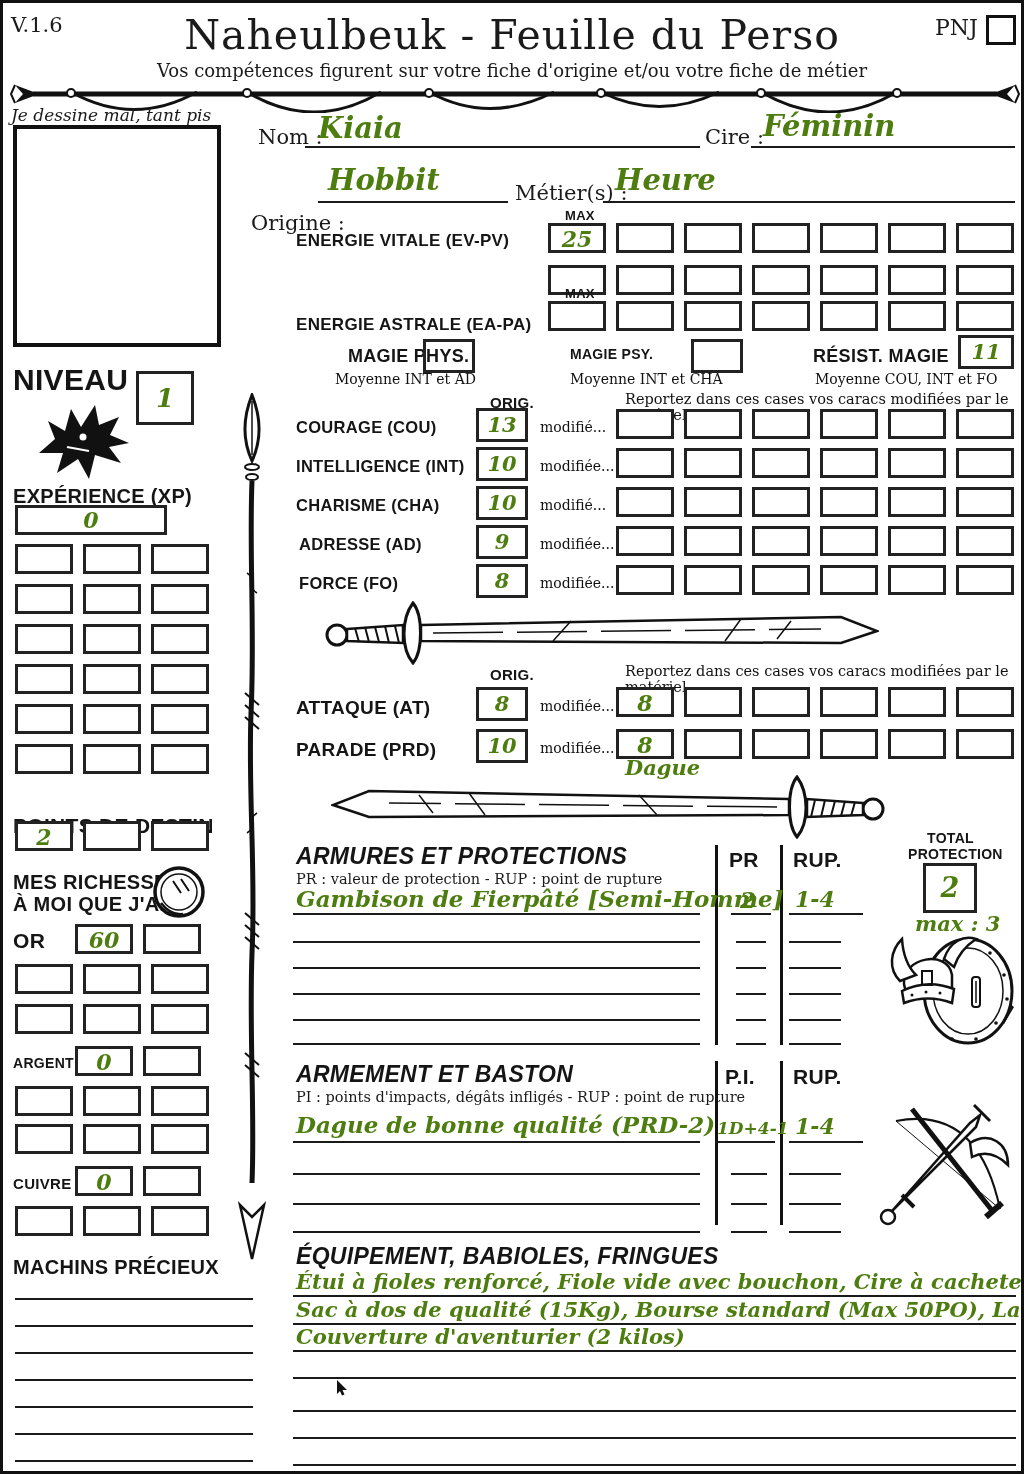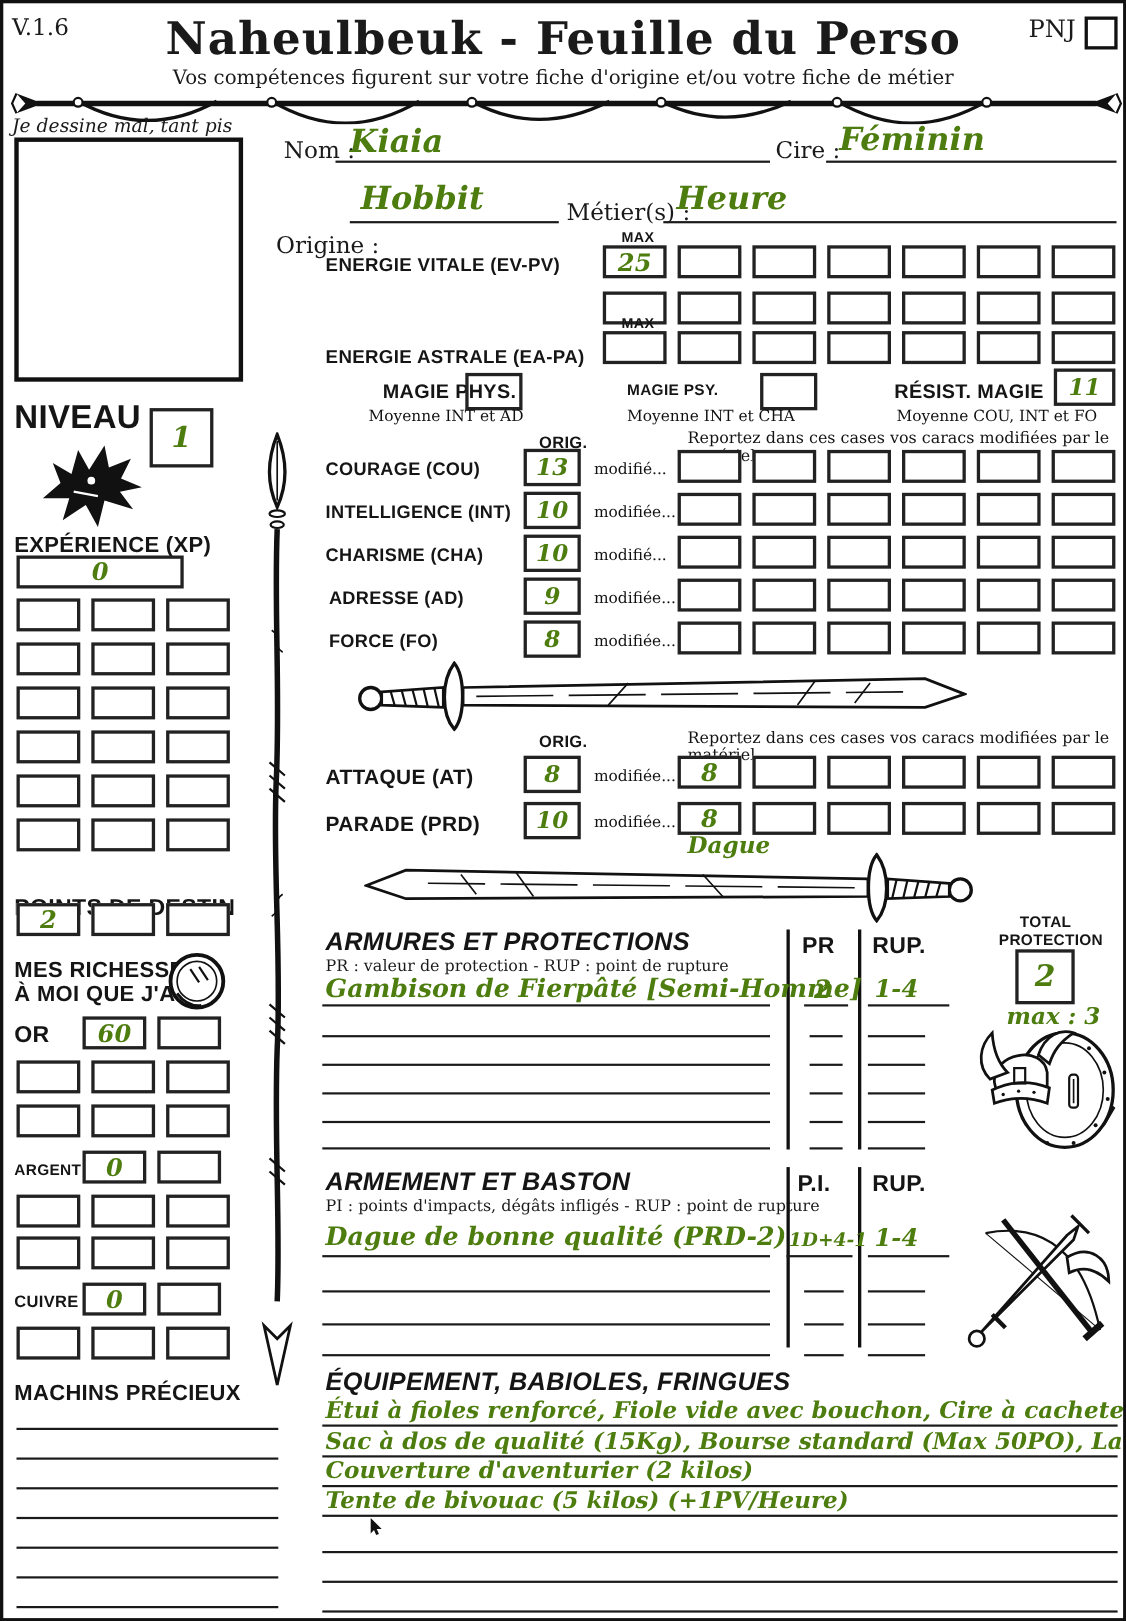--- a/index.html
+++ b/index.html
@@ -19,21 +19,21 @@
   .sect-sub{font-size:14.5px;}
   .note{font-size:14px;font-family:"DejaVu Serif",serif;}
   svg{display:block;}
 </style>
 </head>
 <body>
 
 <div id="page">
 
   <div class="abs serif" style="left:8px;top:10px;font-size:21px;">V.1.6</div>
-  <div class="abs serif" style="left:0;right:0;top:8px;text-align:center;font-size:41px;font-weight:700;letter-spacing:1px;">Naheulbeuk - Feuille du Perso</div>
+  <div class="abs serif" style="left:0;right:0;top:8px;text-align:center;font-size:41px;font-weight:400;letter-spacing:1px;">Naheulbeuk - Feuille du Perso</div>
   <div class="abs serif" style="left:0;right:0;top:57px;text-align:center;font-size:18px;">Vos compétences figurent sur votre fiche d'origine et/ou votre fiche de métier</div>
   <div class="abs serif" style="left:932px;top:12px;font-size:22px;">PNJ</div>
   <div class="abs" style="left:983px;top:12px;width:24px;height:24px;border:3px solid #111;"></div>
 
   <svg class="abs" style="left:6px;top:74px;" width="1012" height="36" viewBox="0 0 1012 36">
     <line x1="24" y1="17" x2="988" y2="17" stroke="#111" stroke-width="5"></line>
     <path d="M30,17 L6,8 L14,17 L6,26 Z" fill="#111"></path>
     <path d="M6,8 L2,17 L6,26" fill="none" stroke="#111" stroke-width="2"></path>
     <path d="M982,17 L1006,8 L998,17 L1006,26 Z" fill="#111"></path>
     <path d="M1006,8 L1010,17 L1006,26" fill="none" stroke="#111" stroke-width="2"></path>
@@ -317,21 +317,20 @@
     <path d="M108,126 L124,112" stroke="#111" stroke-width="6"></path>
   </svg>
 
   <div class="abs display sect-title" style="left:293px;top:1240px;">ÉQUIPEMENT, BABIOLES, FRINGUES</div>
   <div class="abs hand" style="left:293px;top:1266px;font-size:21px;">Étui à fioles renforcé, Fiole vide avec bouchon, Cire à cacheter</div>
   <div class="uline" style="left:290px;top:1292px;width:723px;"></div>
   <div class="abs hand" style="left:293px;top:1294px;font-size:21px;">Sac à dos de qualité (15Kg), Bourse standard (Max 50PO), Lampe à huile</div>
   <div class="uline" style="left:290px;top:1320px;width:723px;"></div>
   <div class="abs hand" style="left:293px;top:1321px;font-size:21px;">Couverture d'aventurier (2 kilos)</div>
   <div class="uline" style="left:290px;top:1347px;width:723px;"></div>
-  <div class="abs hand" style="left:293px;top:1348px;font-size:21px;">Tente de bivouac (5 kilos) (+1PV/Heure)</div>
   <div class="uline" style="left:290px;top:1374px;width:723px;"></div>
   <div class="uline" style="left:290px;top:1407px;width:723px;"></div>
   <div class="uline" style="left:290px;top:1434px;width:723px;"></div>
   <div class="uline" style="left:290px;top:1461px;width:723px;"></div>
 
   <svg class="abs" style="left:333px;top:1377px;" width="12" height="16" viewBox="0 0 12 16">
     <path d="M1,0 L11,10 L6.5,10 L8.5,14.5 L6,15.5 L4,11 L1,14 Z" fill="#111"></path>
   </svg>
 
   <div class="abs display" style="left:10px;top:360px;font-size:30px;">NIVEAU</div>

